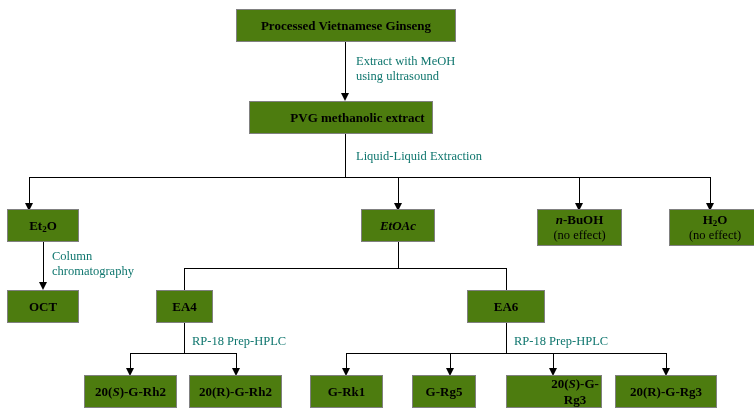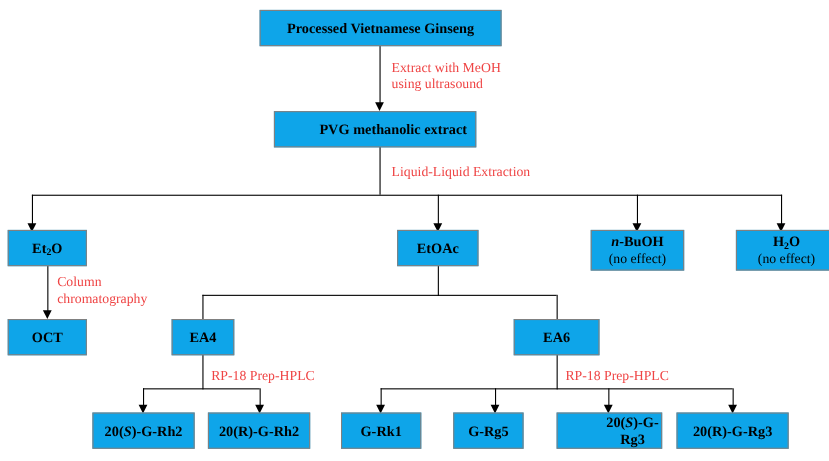--- a/index.html
+++ b/index.html
@@ -15,21 +15,21 @@
     position: relative;
     width: 754px;
     height: 419px;
     background: #ffffff;
     overflow: hidden;
   }
   .node {
     position: absolute;
     box-sizing: border-box;
     border: 1px solid #808080;
-    background: #0ea5e9;
+    background: #4d7c0f;
     display: flex;
     flex-direction: column;
     align-items: center;
     justify-content: center;
     text-align: center;
     font-weight: bold;
     font-size: 13px;
     line-height: 1.18;
     color: #000000;
   }
@@ -42,21 +42,21 @@
     font-size: 9px;
     vertical-align: baseline;
     position: relative;
     bottom: -2px;
   }
   .edge-label {
     position: absolute;
     font-weight: normal;
     font-size: 12.5px;
     line-height: 1.22;
-    color: #ef4444;
+    color: #0f766e;
     white-space: pre-line;
     text-align: left;
   }
   .vline {
     position: absolute;
     width: 1px;
     background: #000000;
   }
   .hline {
     position: absolute;
@@ -104,21 +104,21 @@
   <div class="vline" style="left:579px; top:177px; height:28px;"></div>
   <div class="arrow" style="left:575px; top:203px;"></div>
 
   <div class="vline" style="left:710px; top:177px; height:28px;"></div>
   <div class="arrow" style="left:706px; top:203px;"></div>
 
   <div class="node" style="left:7px; top:209px; width:72px; height:33px;">
     <span>Et<sub>2</sub>O</span>
   </div>
 
-  <div class="node" style="left:361px; top:209px; width:74px; height:33px;">
+  <div class="node" style="left:361px; top:209px; width:74px; height:33px;font-style:italic;">
     <span>EtOAc</span>
   </div>
 
   <div class="node" style="left:537px; top:209px; width:85px; height:37px;">
     <span><i>n</i>-BuOH</span>
     <span class="sub">(no effect)</span>
   </div>
 
   <div class="node" style="left:669px; top:209px; width:92px; height:37px;">
     <span>H<sub>2</sub>O</span>

